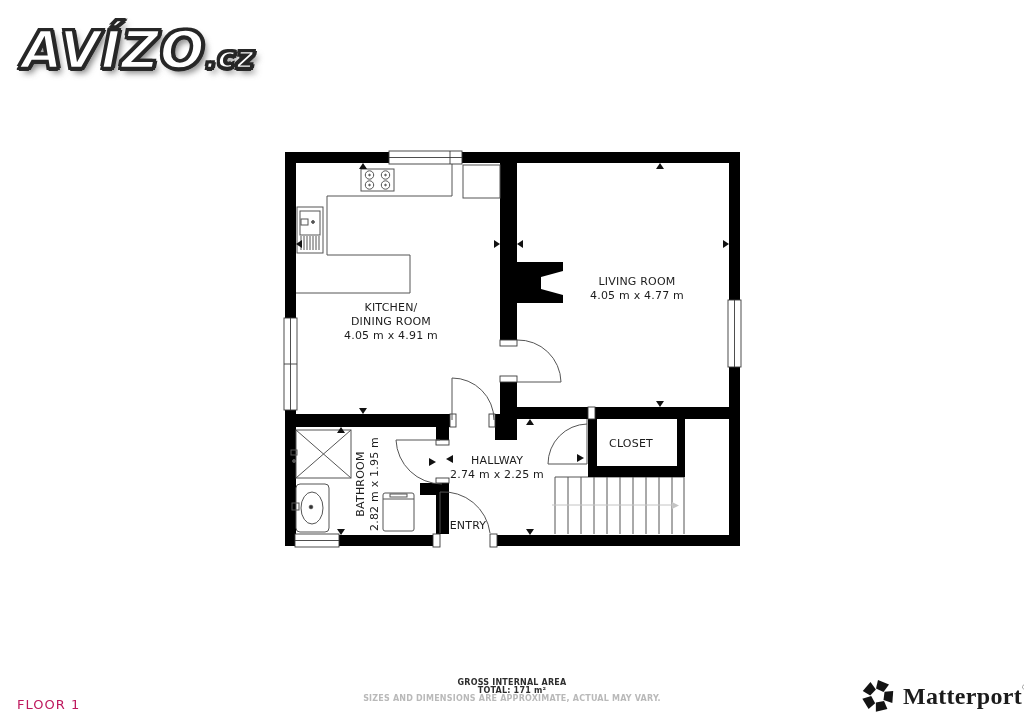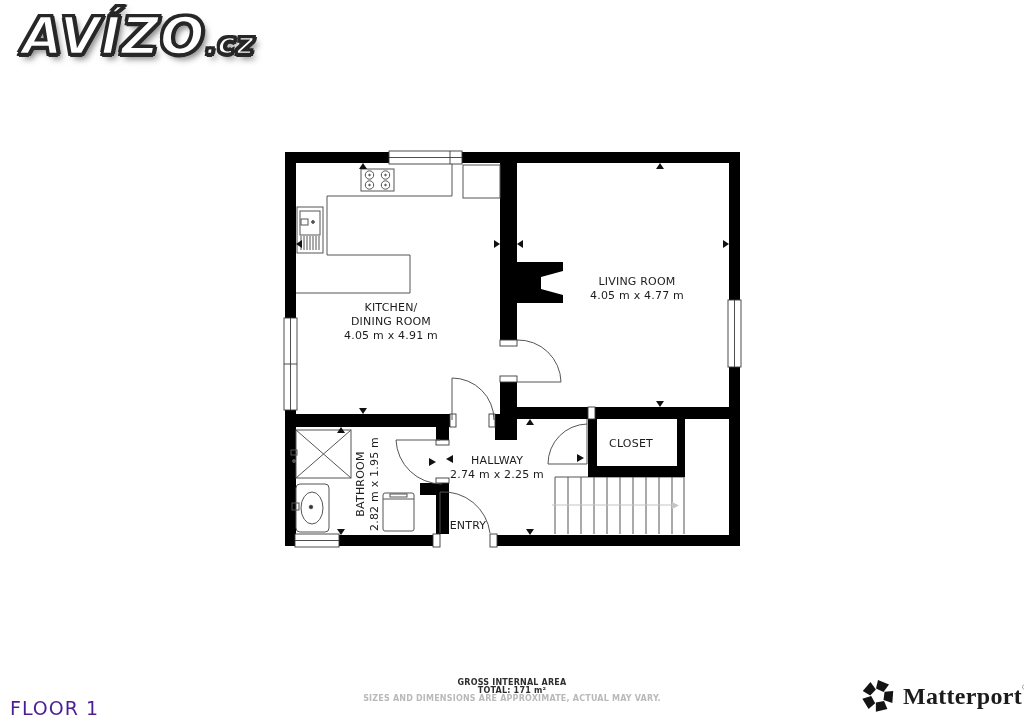--- a/index.html
+++ b/index.html
@@ -1,35 +1,35 @@
 <!DOCTYPE html>
 <html><head>
 <meta charset="utf-8">
 <style>
   html,body{margin:0;padding:0;background:#ffffff;}
   body{width:1024px;height:724px;position:relative;overflow:hidden;
        font-family:"DejaVu Sans","Liberation Sans",sans-serif;}
   .stage{position:absolute;inset:0;width:1024px;height:724px;background:#fff;}
 
   
-  .avizo{position:absolute;left:22px;top:6px;font-style:italic;font-weight:900;
+  .avizo{position:absolute;left:22px;top:20px;font-style:italic;font-weight:900;
          white-space:nowrap;color:#fff;letter-spacing:1px;
          -webkit-text-stroke:2.5px #262626;
          text-shadow:-2px -2px 0 #2a2a2a,2px -2px 0 #2a2a2a,-2px 2px 0 #2a2a2a,
                      2px 2px 0 #2a2a2a,0 3px 0 #2a2a2a,3px 0 0 #2a2a2a,
                      4px 5px 6px rgba(90,90,90,.75);}
   .av-main{font-size:52px;}
   .av-tld{font-size:30px;}
 
   
   .footer-center{position:absolute;left:0;top:679px;width:1024px;text-align:center;
                  font-size:8px;line-height:8.2px;color:#2e2e2e;font-weight:700;
                  letter-spacing:.2px;}
   .footer-center .disclaimer{color:#b9b9b9;font-weight:700;text-align:center;}
-  .floor-label{position:absolute;left:10px;top:697px;font-size:19px;color:#4c1d95;
+  .floor-label{position:absolute;left:17px;top:697px;font-size:13px;color:#be185d;
                letter-spacing:1px;}
   .matterport{position:absolute;left:860px;top:678px;display:flex;align-items:center;gap:7px;}
   .mp-word{font-family:"Liberation Serif","DejaVu Serif",serif;font-size:24px;
            font-weight:600;color:#1b1b1b;letter-spacing:.3px;}
   .mp-reg{font-size:8px;color:#1b1b1b;vertical-align:14px;}
 
   svg text{font-family:"DejaVu Sans","Liberation Sans",sans-serif;fill:#1c1c1c;
            font-size:11px;letter-spacing:.2px;}
 </style>
 </head>

